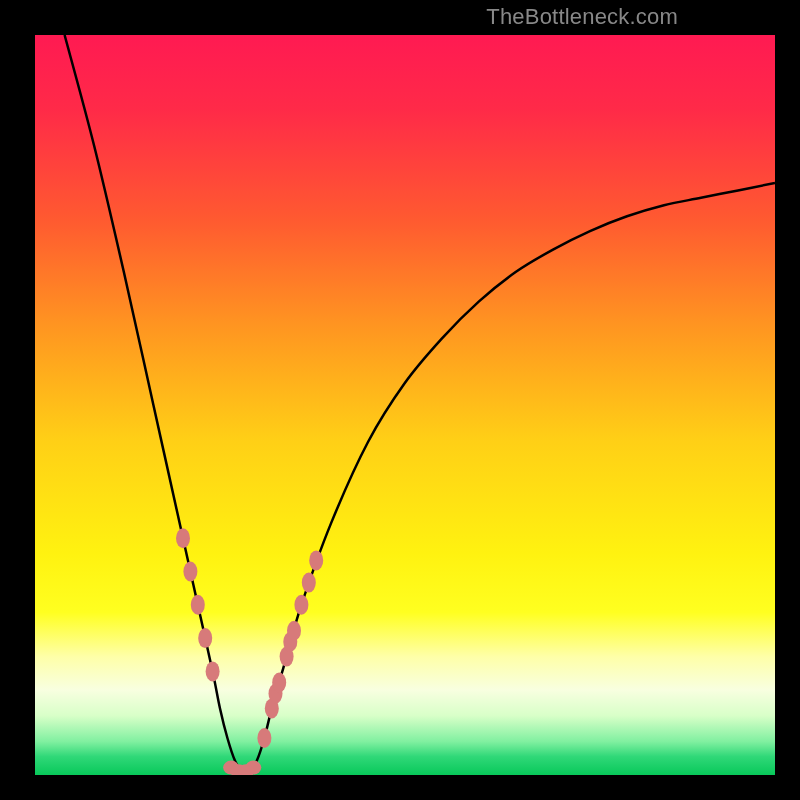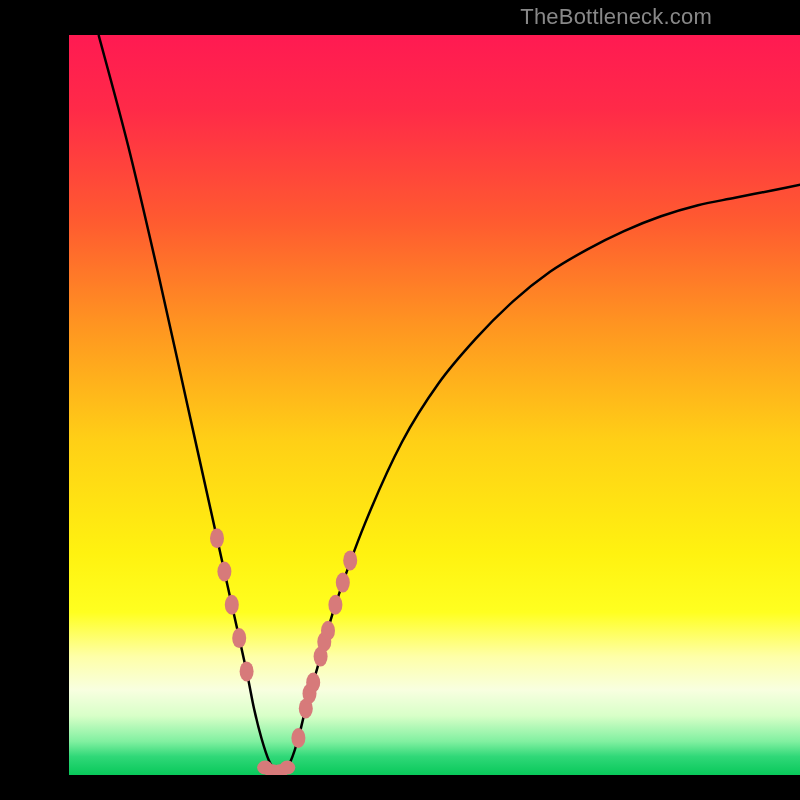--- a/index.html
+++ b/index.html
@@ -8,21 +8,20 @@
     width: 800px;
     height: 800px;
     background: #000;
     overflow: hidden;
     font-family: Arial, Helvetica, sans-serif;
   }
   .wrap {
     position: relative;
     width: 688px;
     height: 800px;
-    margin-left: 34px;
   }
   .watermark {
     position: absolute;
     top: 4px;
     right: 10px;
     color: #888;
     font-size: 22px;
     font-weight: 500;
     z-index: 10;
     letter-spacing: 0.2px;

